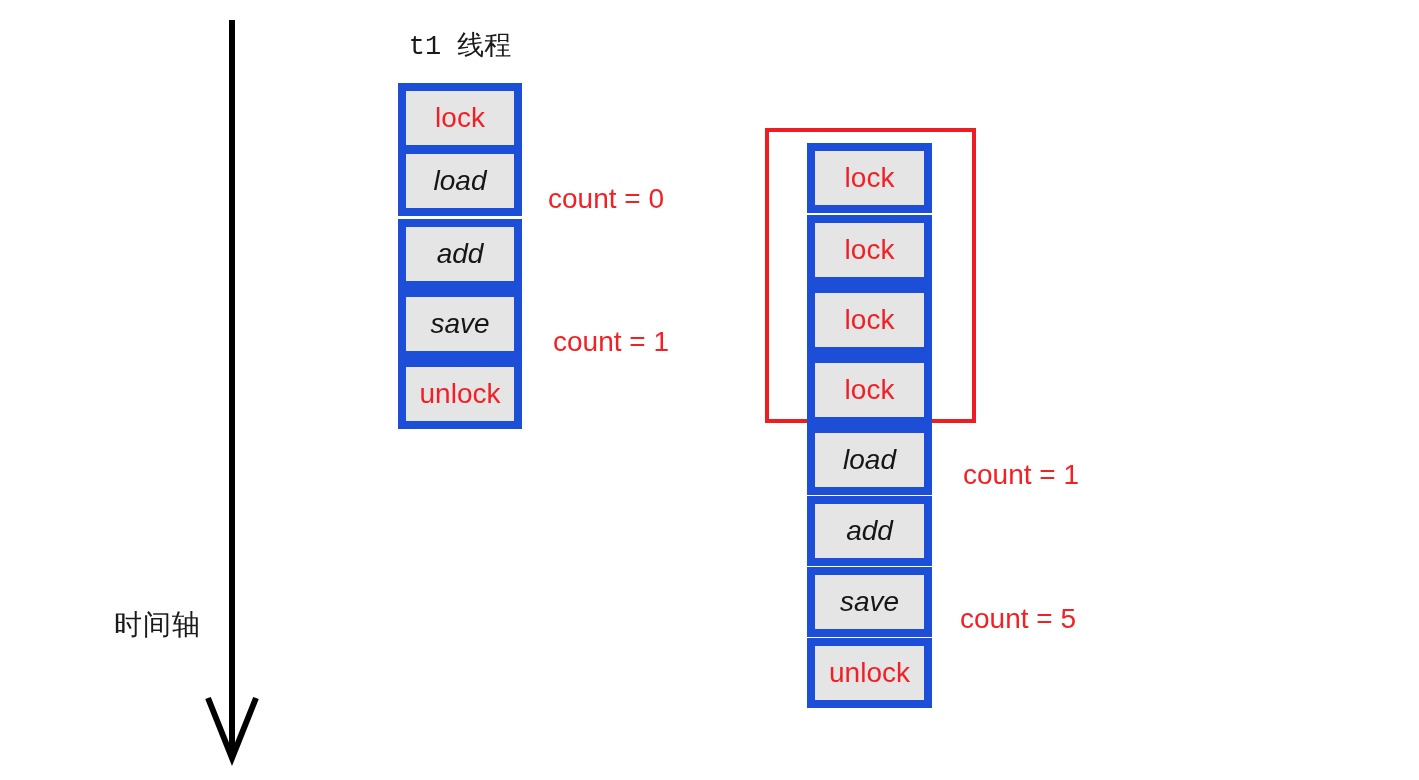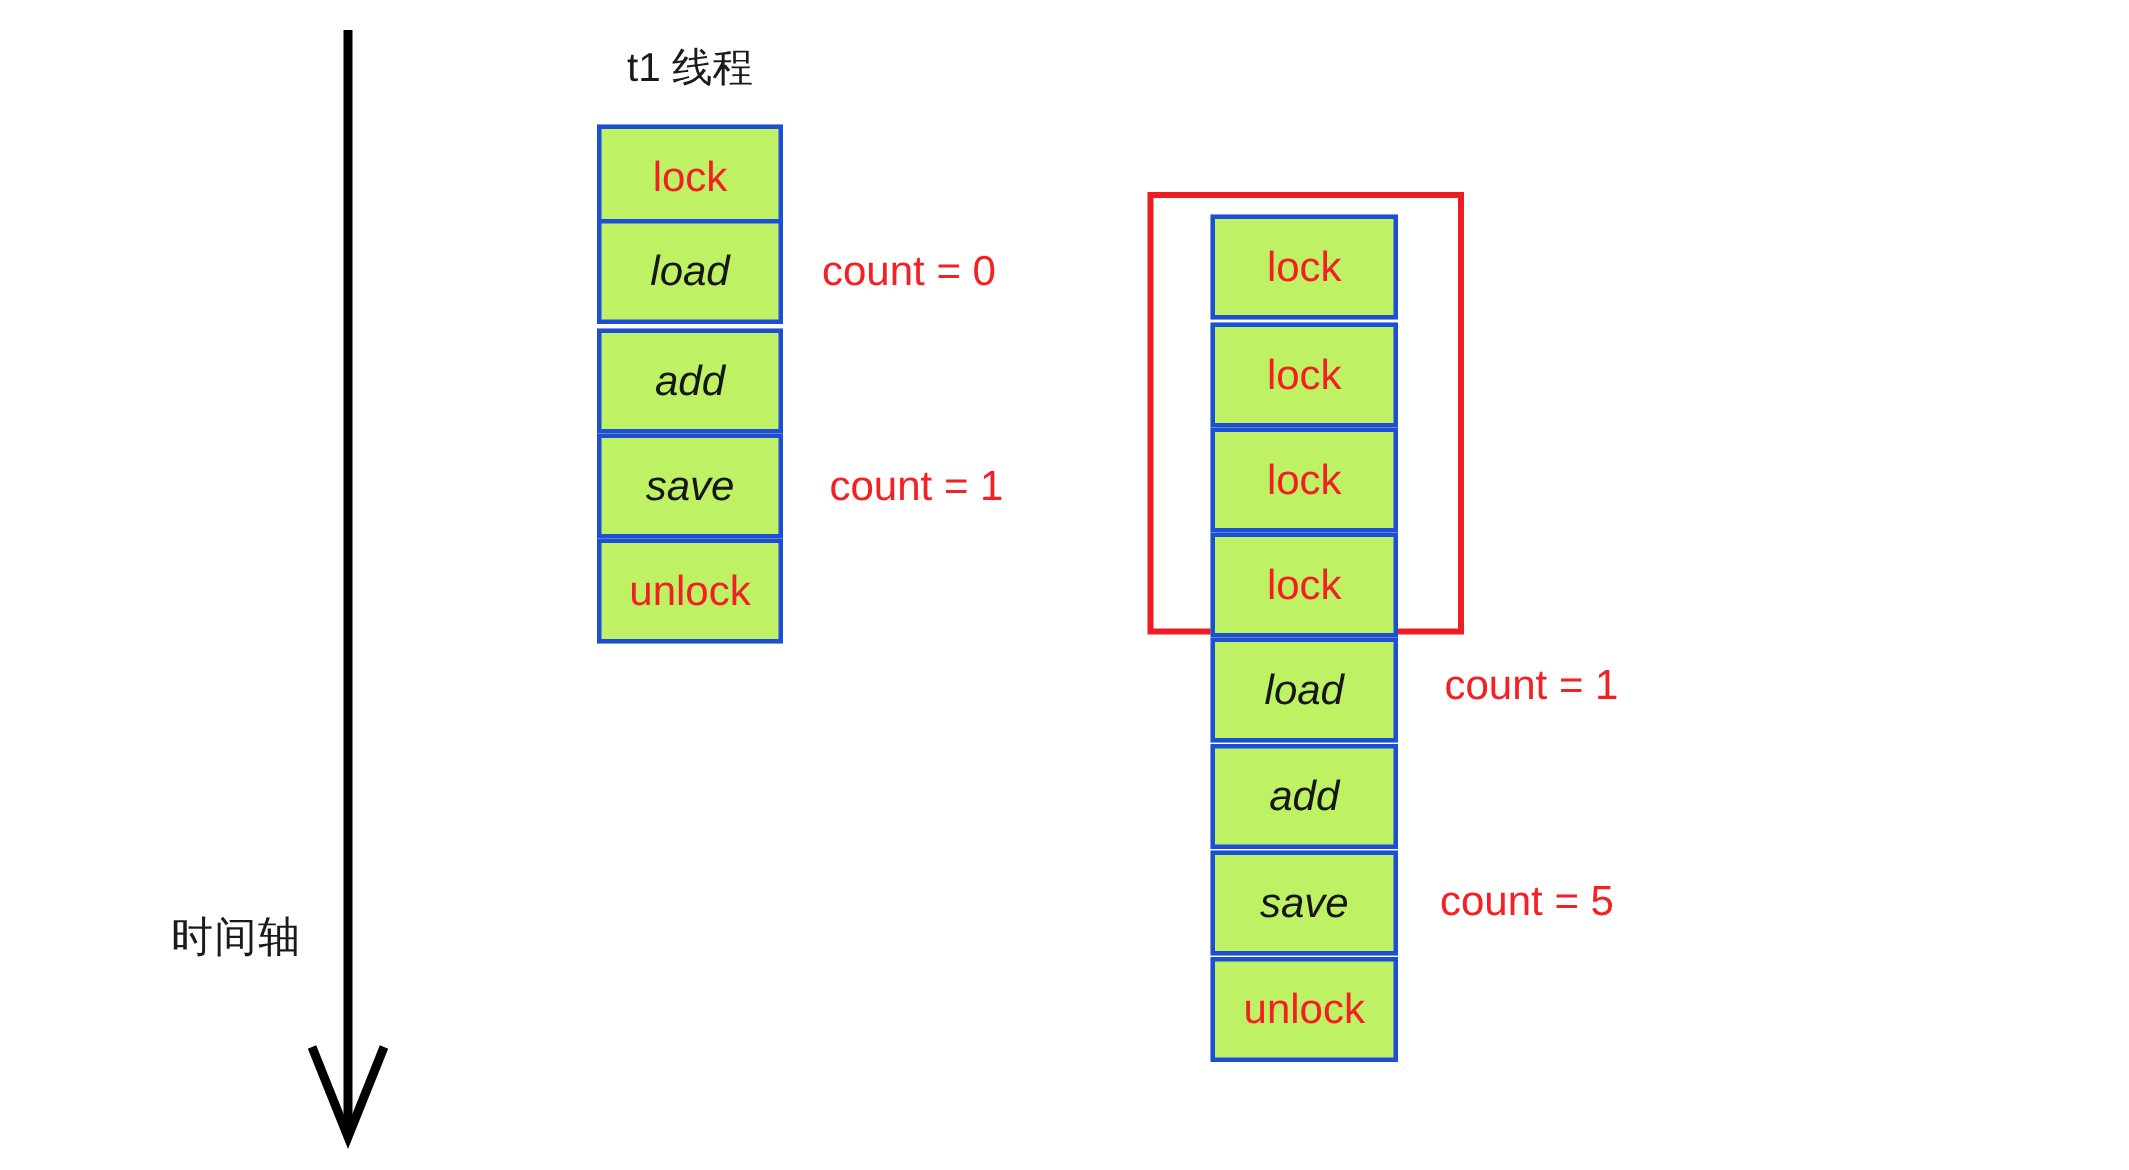--- a/index.html
+++ b/index.html
@@ -38,29 +38,29 @@
   }
 
   
   .col-header {
     position: absolute;
     font-size: 27px;
     color: #1a1a1a;
     white-space: nowrap;
     text-align: center;
   }
-  #t1-header { left: 370px; top: 27px; width: 180px; }
+  #t1-header { left: 370px; top: 27px; width: 180px; font-family: Liberation Mono, monospace; }
   #t2-header { left: 780px; top: 27px; width: 180px; }
 
   
   .op-box {
     position: absolute;
     box-sizing: border-box;
-    border: 3px solid #1d4ed8;
-    background: #bef264;
+    border: 8px solid #1d4ed8;
+    background: #e5e5e5;
     display: flex;
     align-items: center;
     justify-content: center;
     font-size: 28px;
     line-height: 1;
   }
   .op-box.black { color: #161616; font-style: italic; }
   .op-box.red { color: #f41f24; }
 
   
@@ -94,20 +94,21 @@
     background: transparent;
   }
 
   
   .count-label {
     position: absolute;
     font-size: 28px;
     color: #f32024;
     white-space: nowrap;
     line-height: 1;
+    margin-top: 18px;
   }
   #t1-count-load { left: 548px; top: 167px; }
   #t1-count-save { left: 553px; top: 310px; }
   #t2-count-load { left: 963px; top: 443px; }
   #t2-count-save { left: 960px; top: 587px; }
 
   .block-note {
     position: absolute;
     left: 990px;
     top: 206px;

